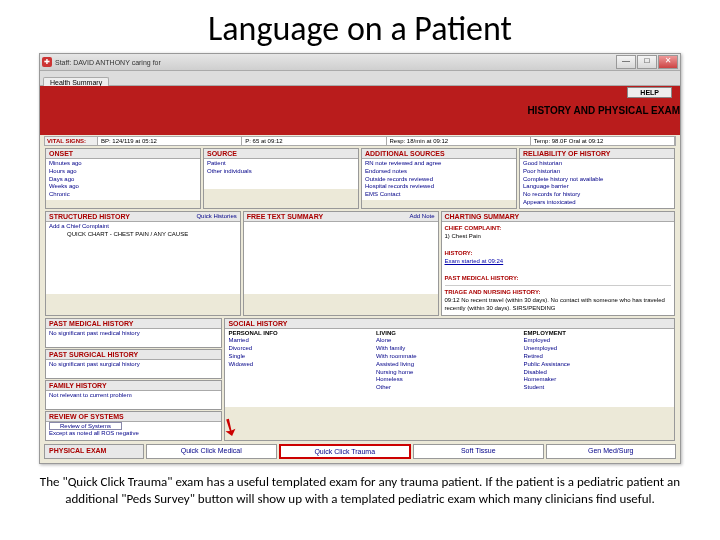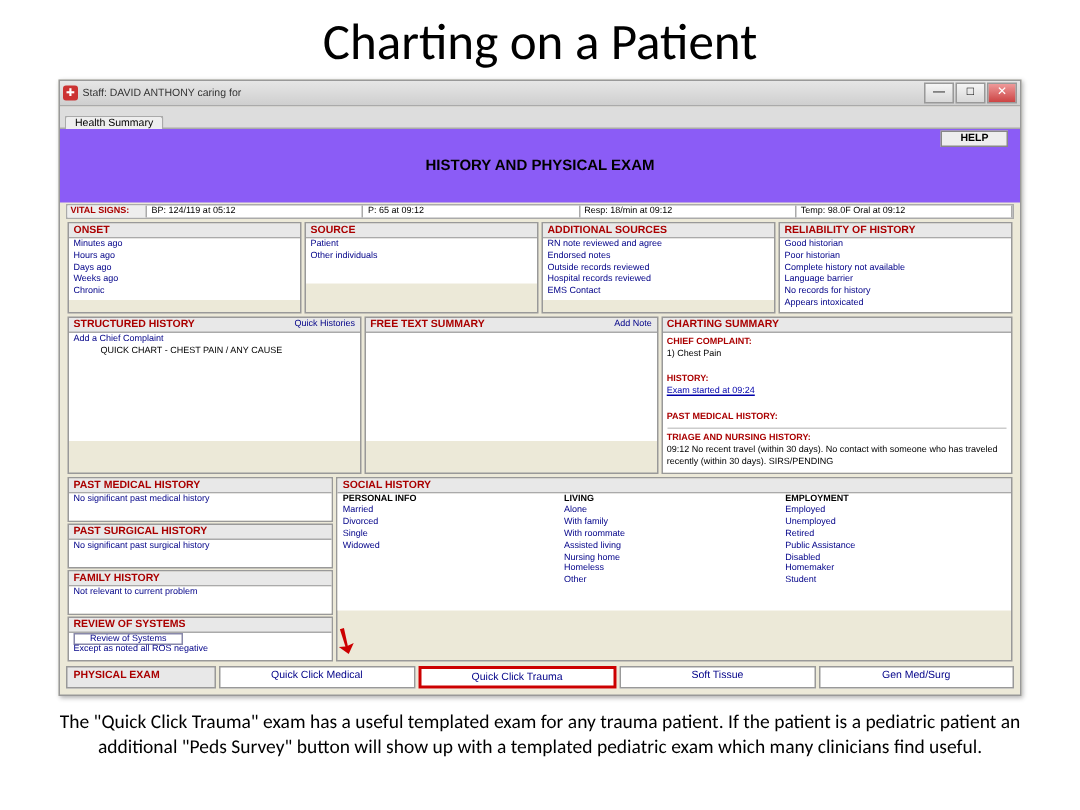--- a/index.html
+++ b/index.html
@@ -6,21 +6,21 @@
 .slide-title{font-family:Calibri,Arial,sans-serif;font-size:34px;text-align:center;margin:8px 0 4px 0;font-weight:400}
 .app-window{margin:0 auto;width:640px;border:1px solid #999;background:#ece9d8;box-shadow:1px 1px 3px rgba(0,0,0,.3)}
 .titlebar{background:linear-gradient(#e6e6e6,#cfcfcf);height:16px;display:flex;align-items:center;padding:0 2px;font-size:7px;border-bottom:1px solid #aaa}
 .titlebar .dot{width:10px;height:10px;background:#c33;border-radius:2px;margin-right:3px;display:flex;align-items:center;justify-content:center;color:#fff;font-size:7px}
 .titlebar .tbtext{flex:1;color:#333}
 .winbtns{display:flex;gap:1px}
 .winbtns span{width:18px;height:12px;background:linear-gradient(#f5f5f5,#d8d8d8);border:1px solid #999;font-size:8px;text-align:center;line-height:10px}
 .winbtns .close{background:linear-gradient(#e99,#c44);color:#fff}
 .tabrow{background:#ddd;height:14px;border-bottom:1px solid #aaa;padding:0 3px}
 .tab{display:inline-block;background:#eee;border:1px solid #aaa;border-bottom:none;font-size:7px;padding:1px 6px;border-radius:2px 2px 0 0}
-.main-title{text-align:center;font-weight:bold;font-size:10px;padding:19px 0;background:#8b5cf6;position:relative}
+.main-title{text-align:right;font-weight:bold;font-size:10px;padding:19px 0;background:#b91c1c;position:relative}
 .help-btn{position:absolute;right:8px;top:1px;border:1px solid #888;background:#eee;font-size:7px;padding:1px 12px}
 .vitals{display:flex;border:1px solid #aaa;margin:1px 4px;font-size:6px;background:#fff}
 .vitals .lbl{background:#eee;border-right:1px solid #aaa;padding:1px 2px;font-weight:bold;color:#a00;width:48px}
 .vitals .cell{border-right:1px solid #aaa;padding:1px 3px;flex:1}
 .section-row{display:flex;margin:0 4px}
 .section{flex:1;border:1px solid #999;margin:1px}
 .section-hdr{background:#e8e8e8;color:#a00;font-weight:bold;font-size:7px;padding:1px 3px;border-bottom:1px solid #aaa;display:flex;justify-content:space-between;align-items:center}
 .section-hdr .extra{color:#008;font-weight:normal;font-size:6px}
 .section-body{background:#fff;font-size:6px;padding:1px 3px;min-height:28px;line-height:1.3}
 .item{color:#008;display:block}
@@ -35,21 +35,21 @@
 .pe-btn.hl{border:2px solid #c00}
 .arrow{position:absolute;color:#c00;font-size:24px;left:220px;top:413px;transform:rotate(30deg);pointer-events:none}
 .caption{font-family:Calibri,Arial,sans-serif;font-size:13px;text-align:center;margin:10px 30px 0 30px;line-height:1.3}
 .col2{display:flex}
 .col2>div{flex:1}
 .mini{min-height:16px}
 </style>
 </head>
 <body>
 
-<div class="slide-title">Charting on a Patient</div>
+<div class="slide-title">Language on a Patient</div>
 
 <div class="app-window">
   <div class="titlebar">
     <span class="dot">✚</span>
     <span class="tbtext">Staff: DAVID ANTHONY caring for</span>
     <div class="winbtns">
       <span>—</span>
       <span>□</span>
       <span class="close">✕</span>
     </div>

